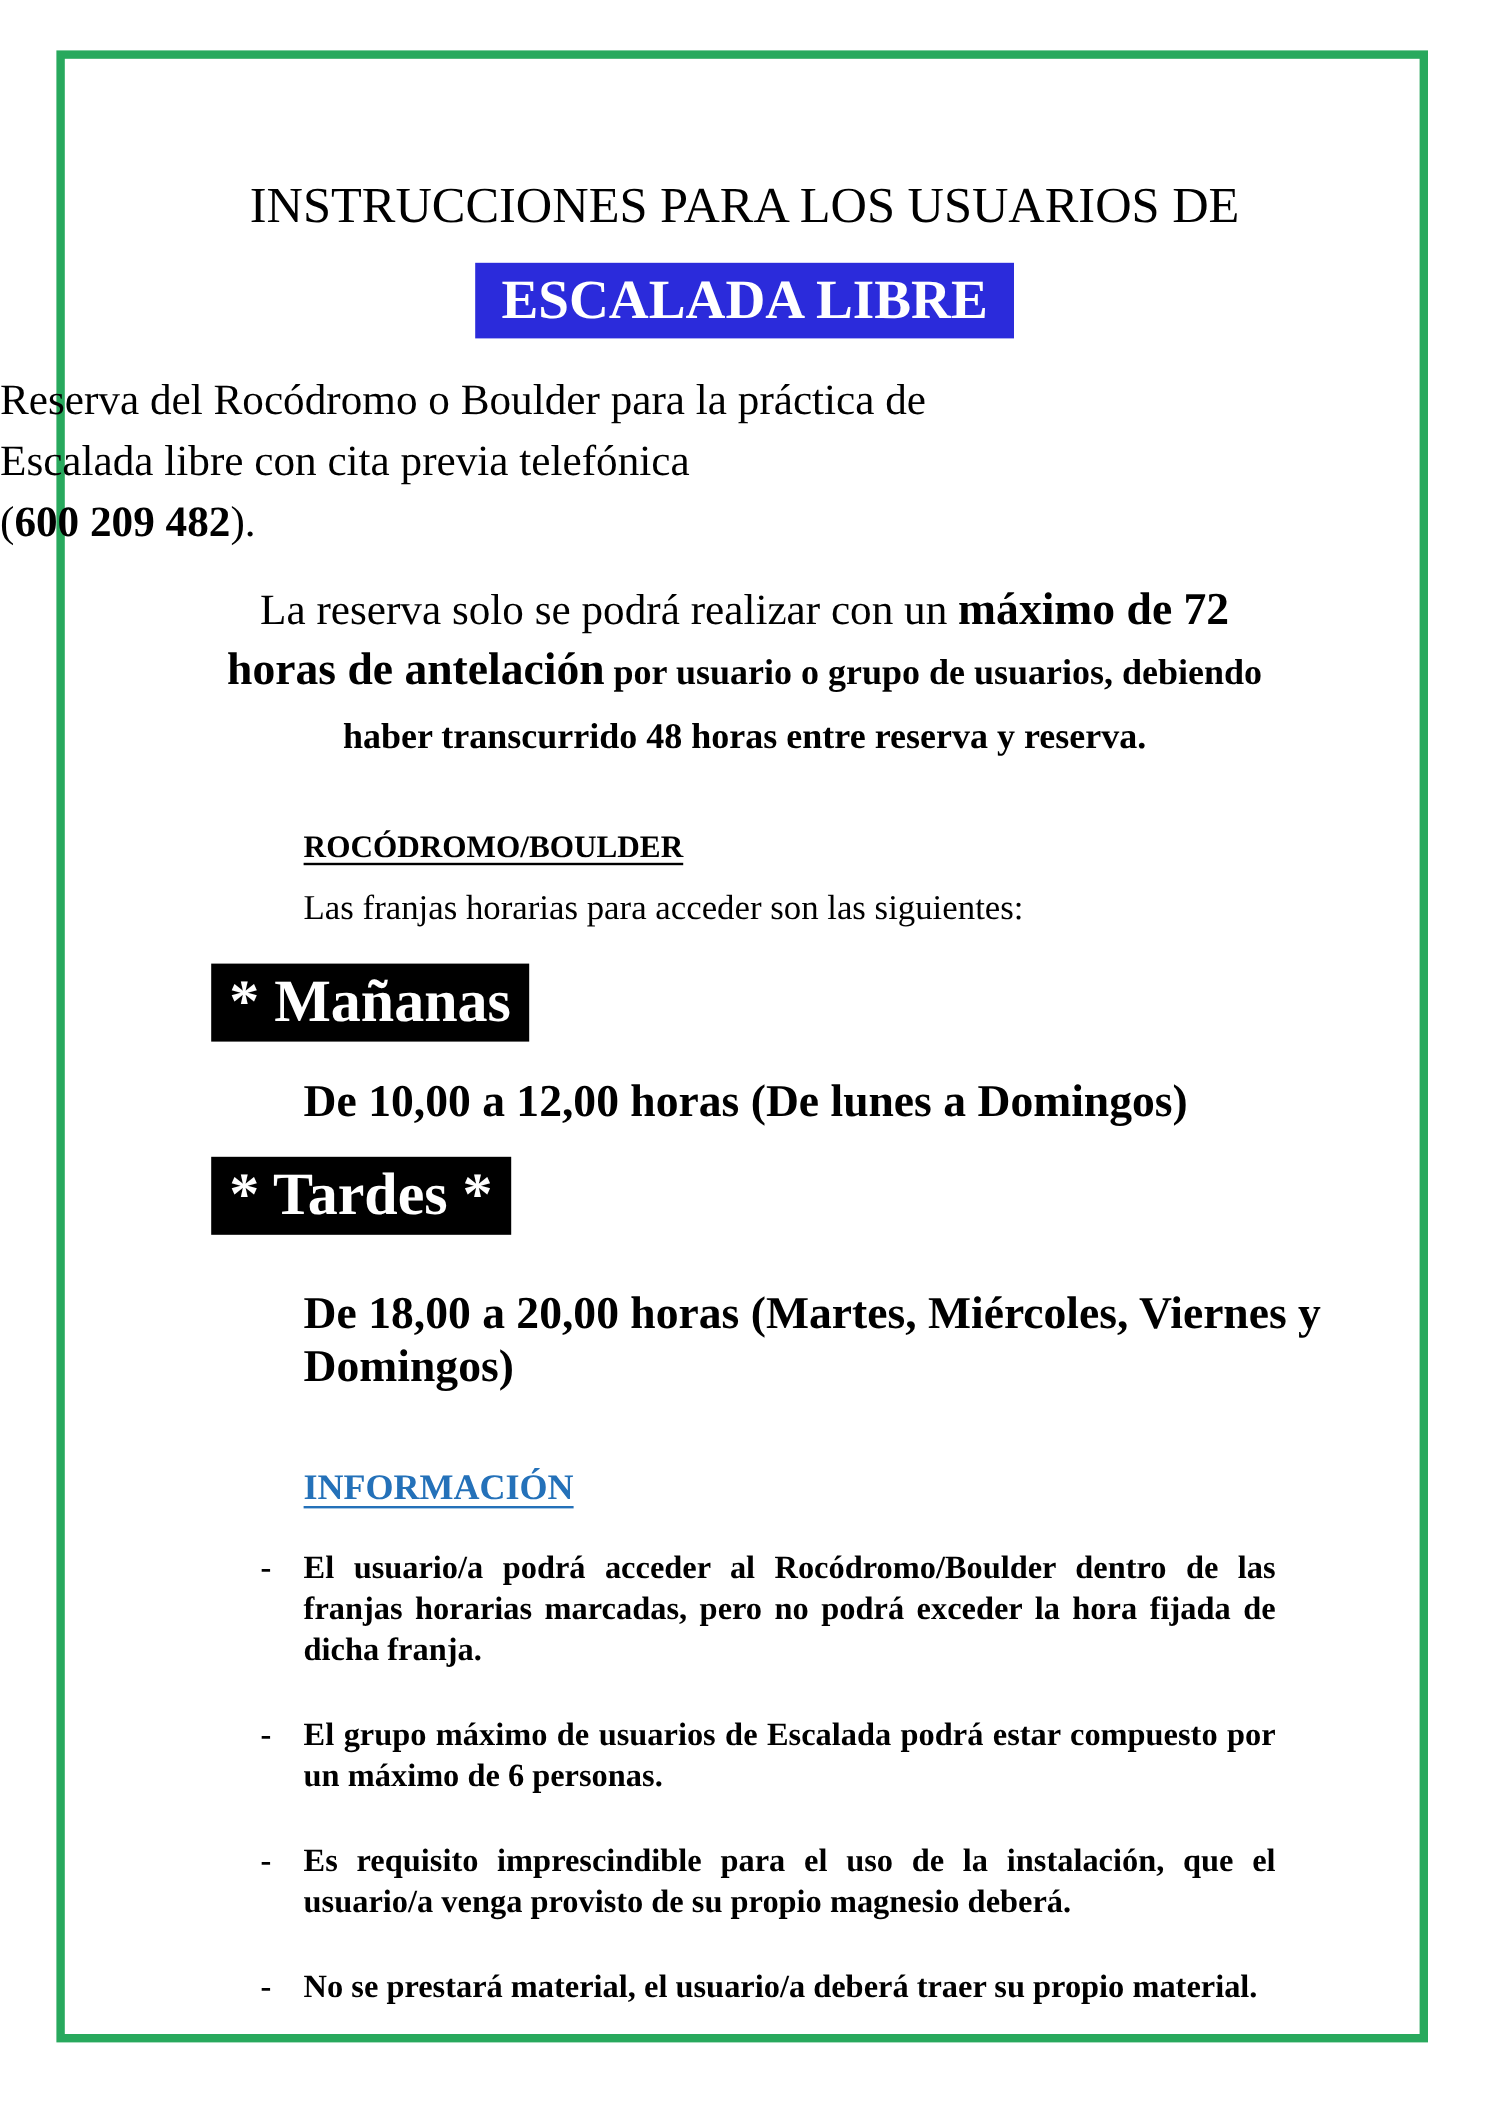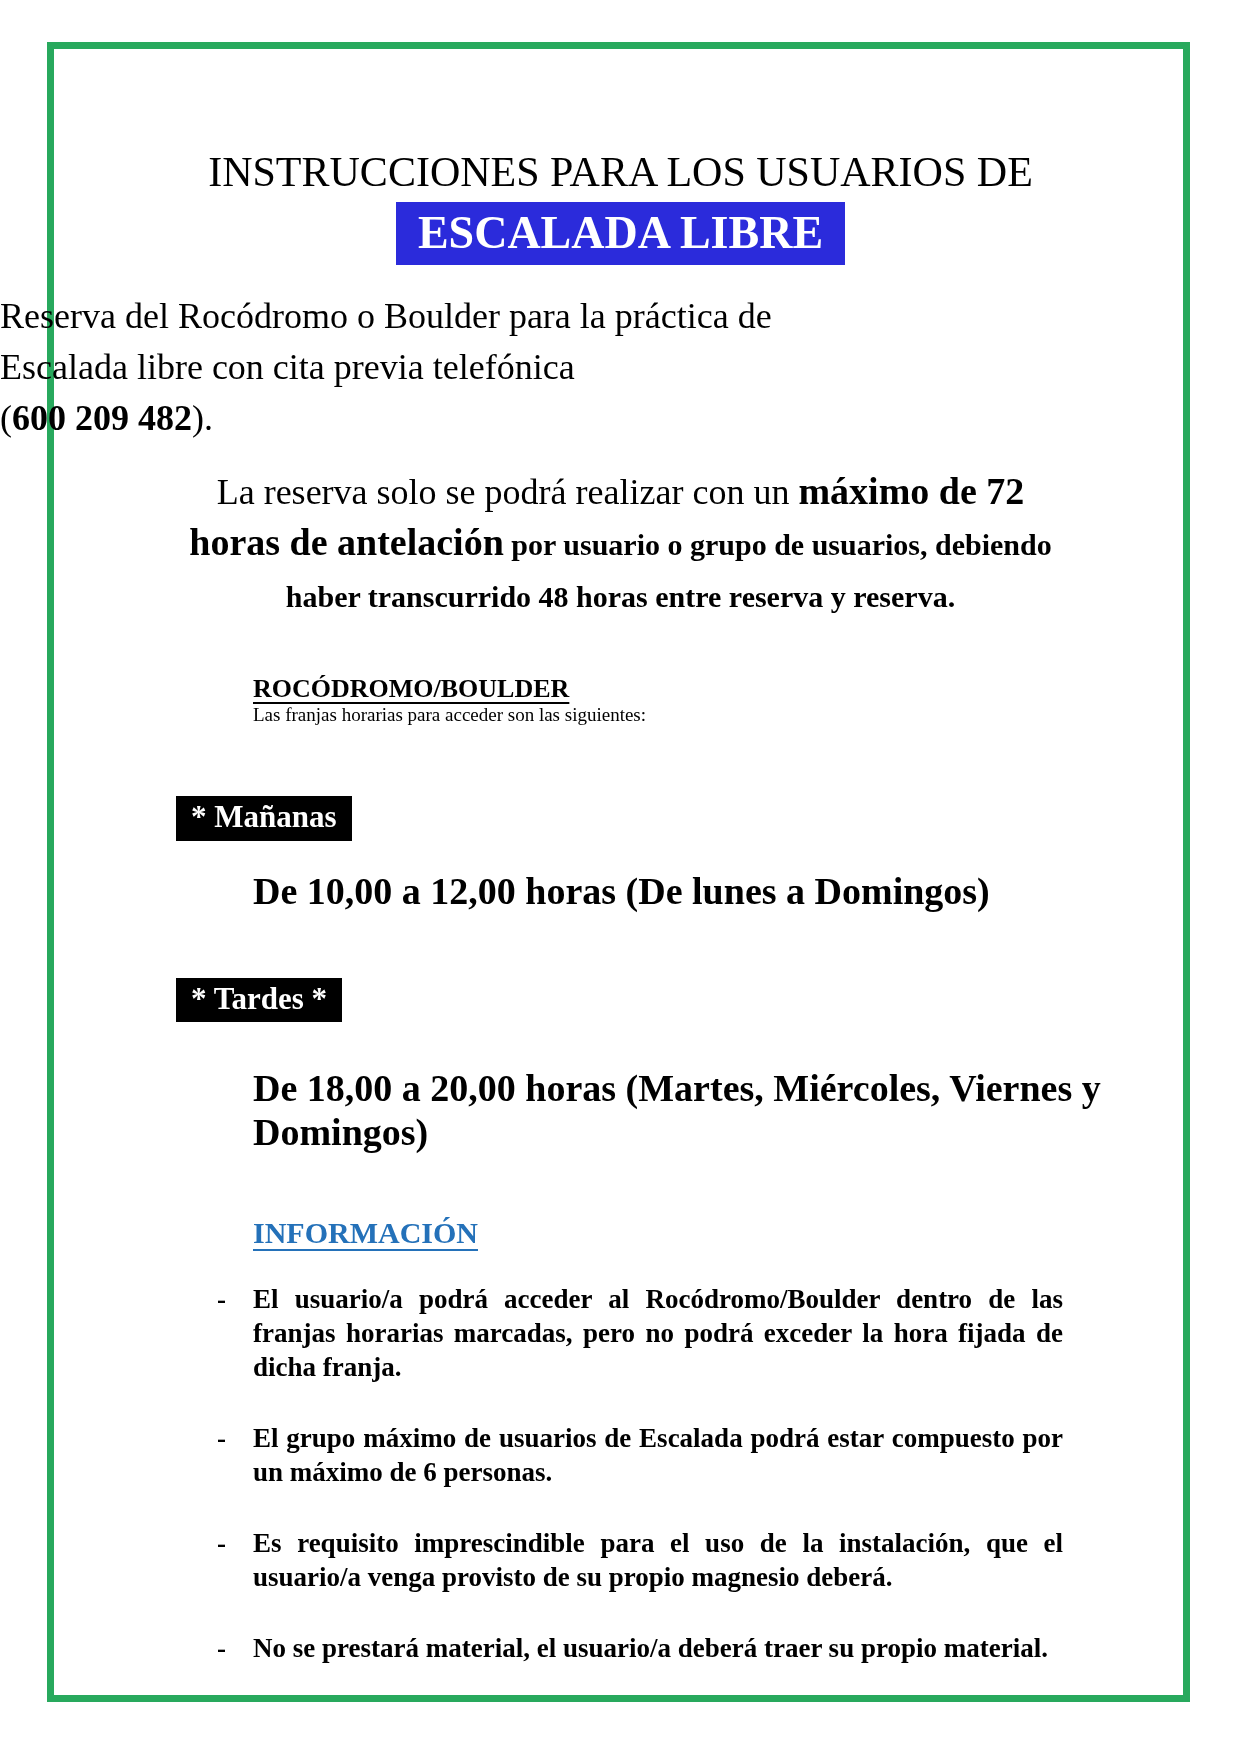--- a/index.html
+++ b/index.html
@@ -23,21 +23,21 @@
   }
   .content { position: absolute; left: 0; top: 0; width: 1241px; }
 
   .title {
     margin-top: 148px;
     text-align: center;
     font-size: 42px;
     font-weight: normal;
     line-height: 1.15;
   }
-  .banner-row { text-align: center; margin-top: 6px; }
+  .banner-row { text-align: center; margin-top: 23px; }
   .banner {
     display: inline-block;
     background: var(--banner-blue, #2B2BDB);
     color: #fff;
     font-weight: bold;
     font-size: 46px;
     line-height: 1.2;
     padding: 3px 22px 5px 22px;
   }
 
@@ -61,36 +61,35 @@
 
   .section-heading {
     margin: 52px 0 0 253px;
     font-size: 26px;
     font-weight: bold;
     text-decoration: underline;
     text-underline-offset: 5px;
     text-decoration-thickness: 2px;
   }
   .section-subtitle {
-    margin: 0 0 0 253px;
-    font-size: 19px;
+    margin: 20px 0 0 253px;
+    font-size: 29px;
   }
 
   .badge-row { margin-left: 176px; }
   .badge-row.morning { margin-top: 29px; }
   .badge-row.evening { margin-top: 24px; }
   .badge {
     display: inline-block;
     background: var(--badge-black, #000);
     color: #fff;
     font-weight: bold;
-    font-size: 31px;
+    font-size: 50px;
     line-height: 1.1;
     padding: 4px 15px 6px 15px;
-    margin-top: 41px;
   }
 
   .time-line {
     margin-left: 253px;
     font-size: 38px;
     font-weight: bold;
   }
   .time-line.morning { margin-top: 28px; }
   .time-line.evening { margin-top: 44px; }
 

